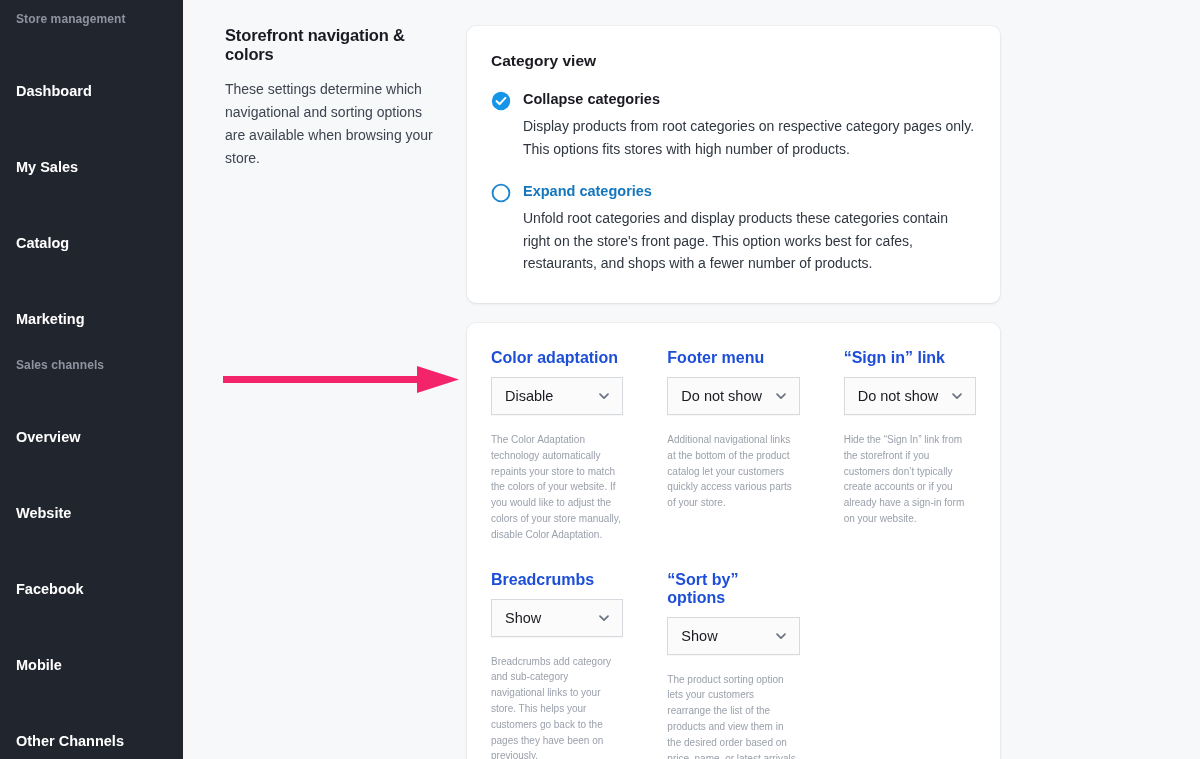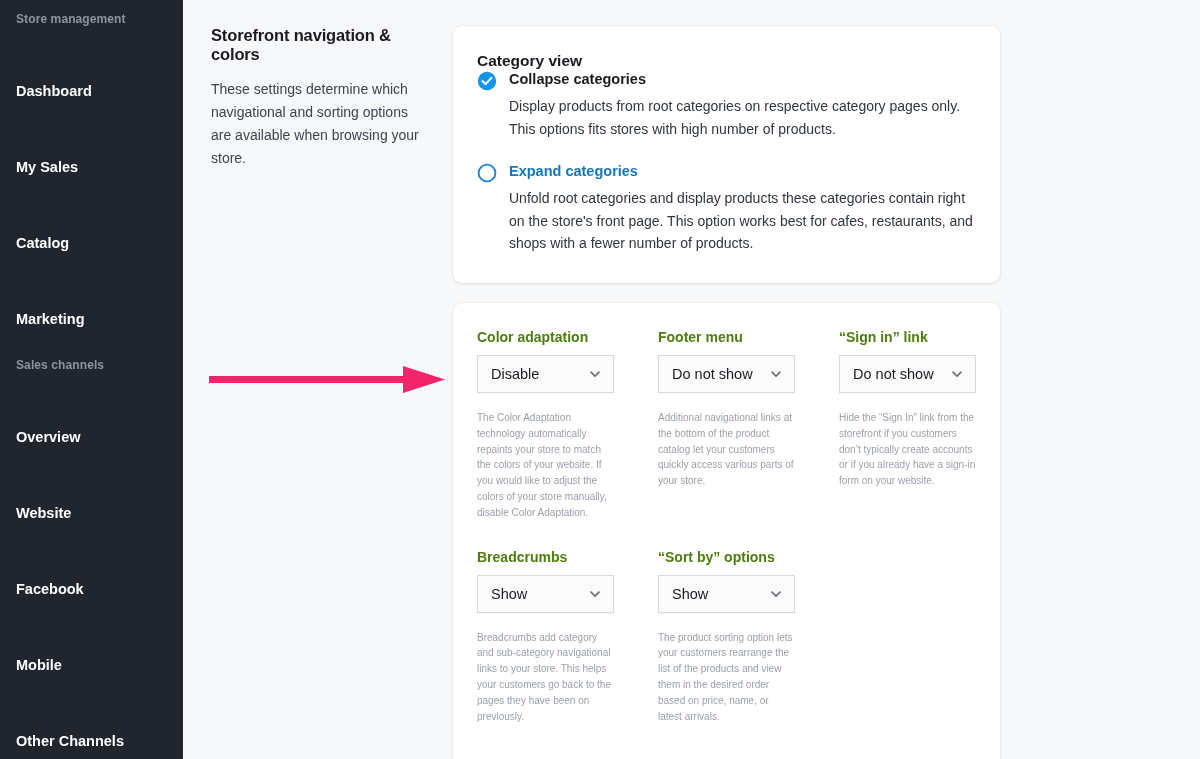--- a/index.html
+++ b/index.html
@@ -14,20 +14,21 @@
     font-family: "Liberation Sans", sans-serif;
     background: #f7f8f9;
     color: #1a1a22;
     -webkit-font-smoothing: antialiased;
   }
 
   .app {
     display: flex;
     width: 1028px;
     height: 759px;
+    gap: 14px;
   }
 
   
   .sidebar {
     width: 183px;
     min-width: 183px;
     background: #21252e;
     padding-top: 4px;
     height: 759px;
     overflow: hidden;
@@ -104,20 +105,21 @@
     border-radius: 9px;
     box-shadow: 0 1px 3px rgba(22,29,37,.09), 0 0 0 1px rgba(22,29,37,.03);
     padding: 26px 24px 28px 24px;
   }
   .card + .card { margin-top: 20px; }
 
   .card-title {
     font-size: 15.5px;
     font-weight: 700;
     color: #1a1a22;
+    margin-bottom: 20px;
   }
 
   
   .opt {
     display: flex;
     align-items: flex-start;
     margin-bottom: 22px;
   }
   .opt:last-child { margin-bottom: 0; }
 
@@ -155,23 +157,23 @@
   .grid {
     display: grid;
     grid-template-columns: repeat(3, 1fr);
     column-gap: 44px;
     row-gap: 6px;
   }
 
   .field { padding-bottom: 22px; }
 
   .field-label {
-    font-size: 14px;
-    font-weight: 700;
-    color: #4d7c0f;
+    font-size: 16px;
+    font-weight: 700;
+    color: #1d4ed8;
     margin-bottom: 10px;
   }
 
   .select {
     position: relative;
     height: 38px;
     background: #fbfbfc;
     border: 1px solid #d6d9dd;
     border-radius: 0;
     display: flex;

